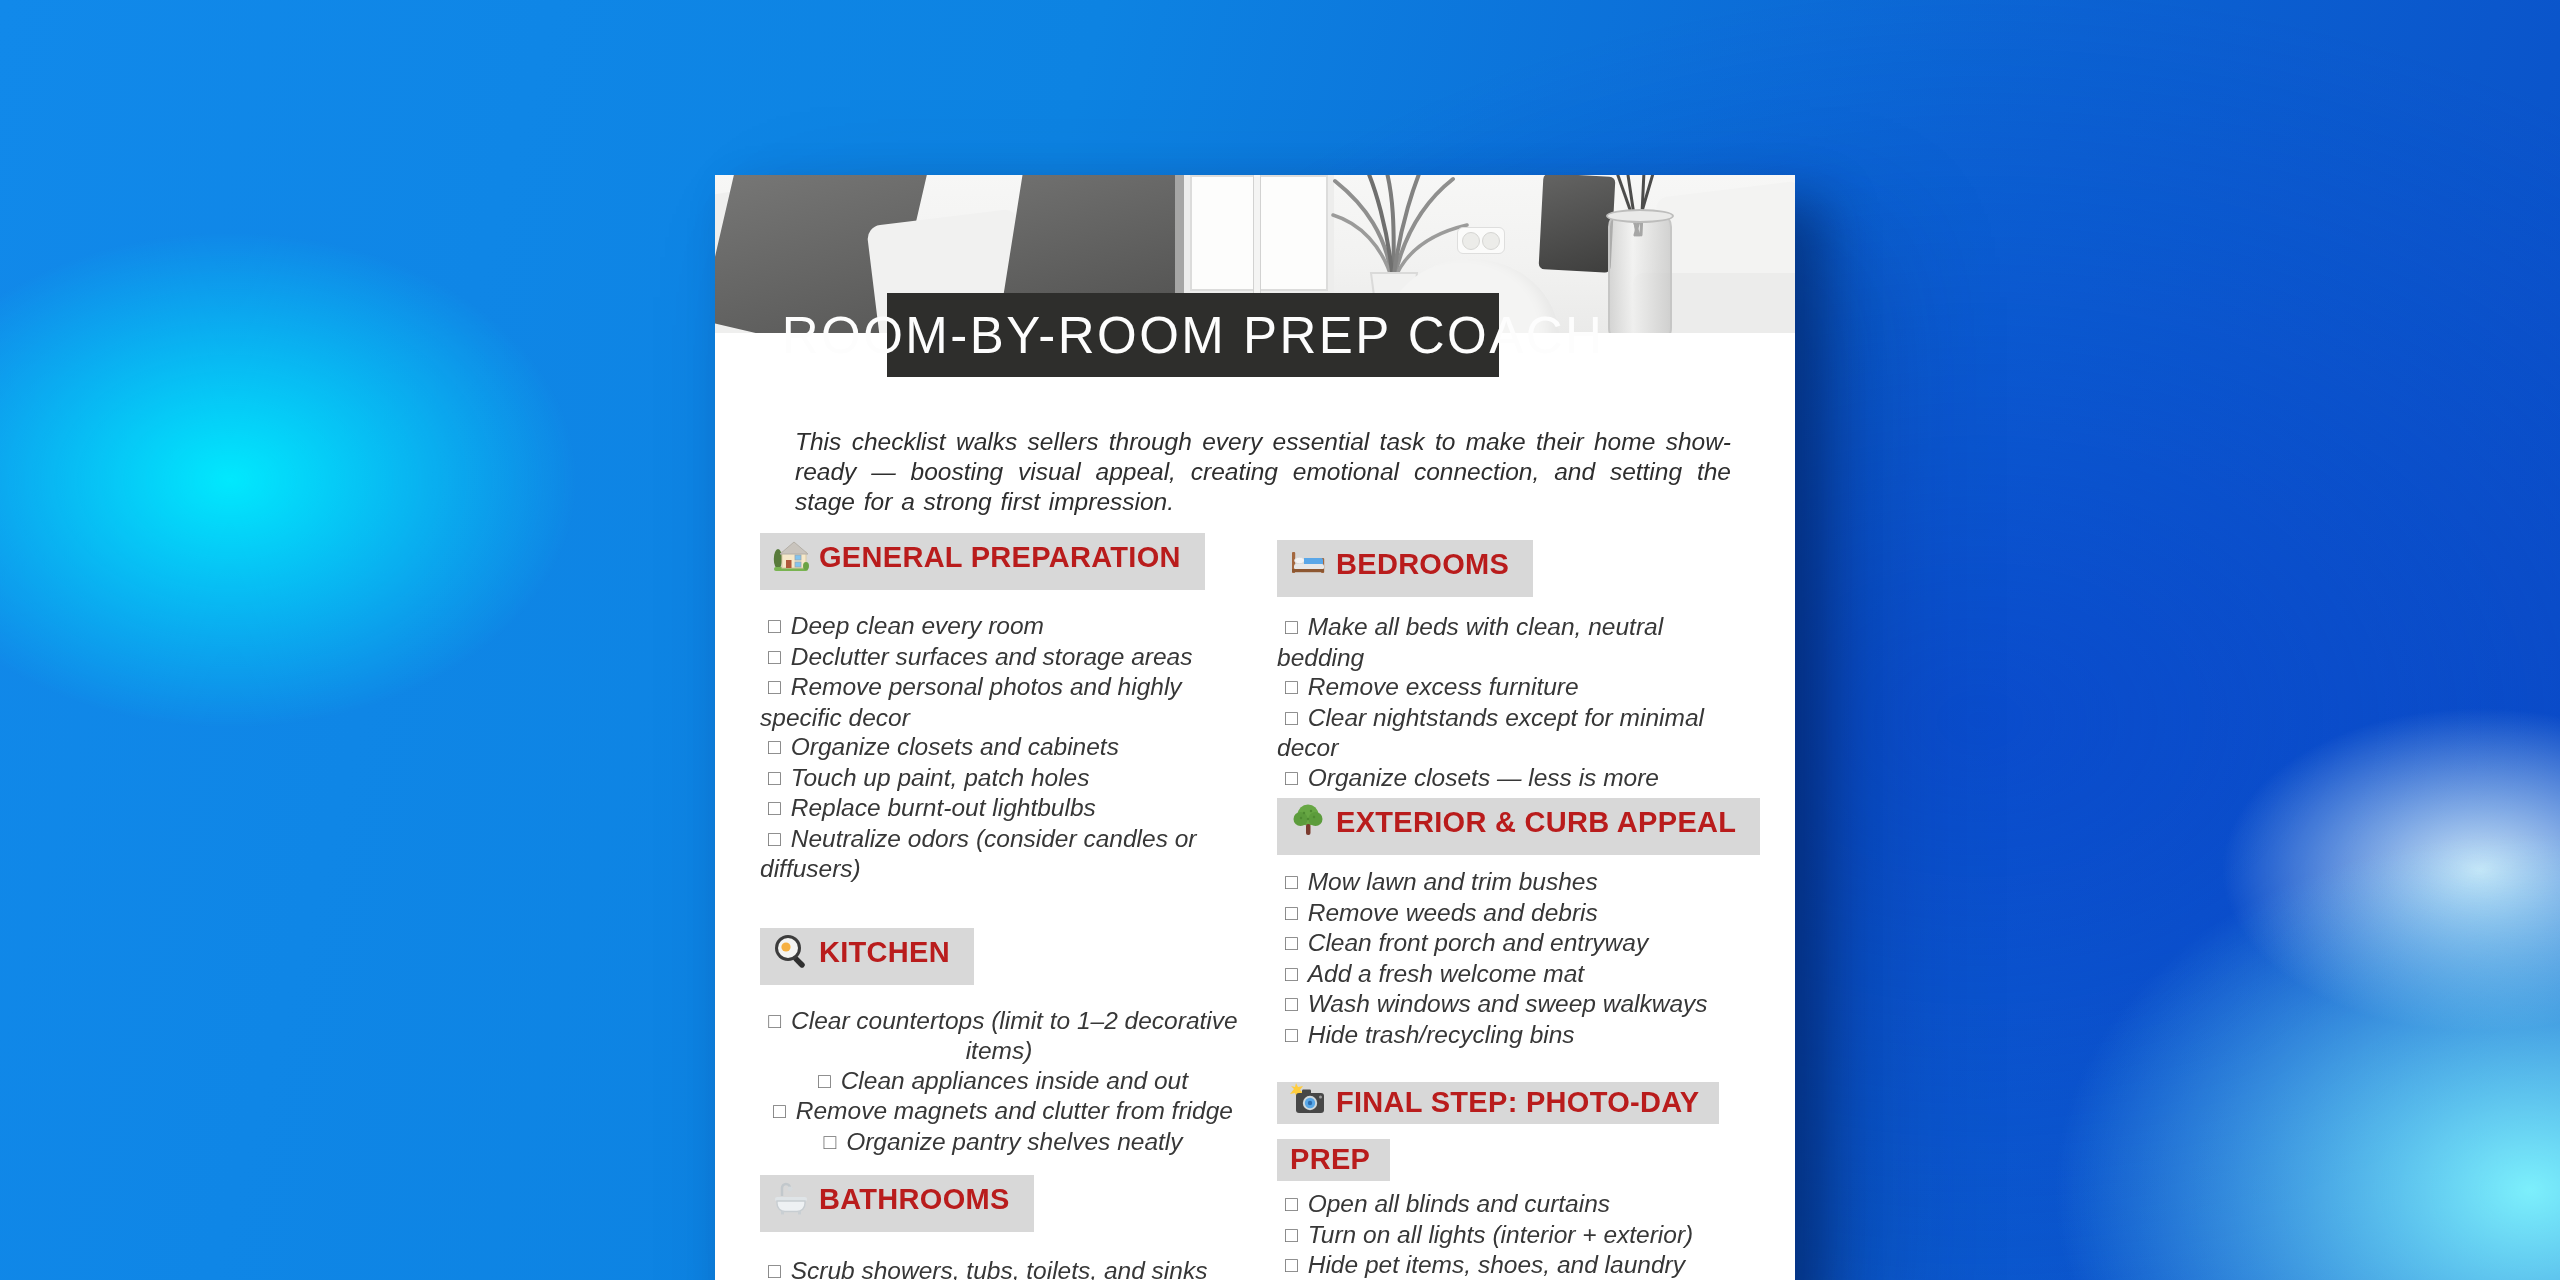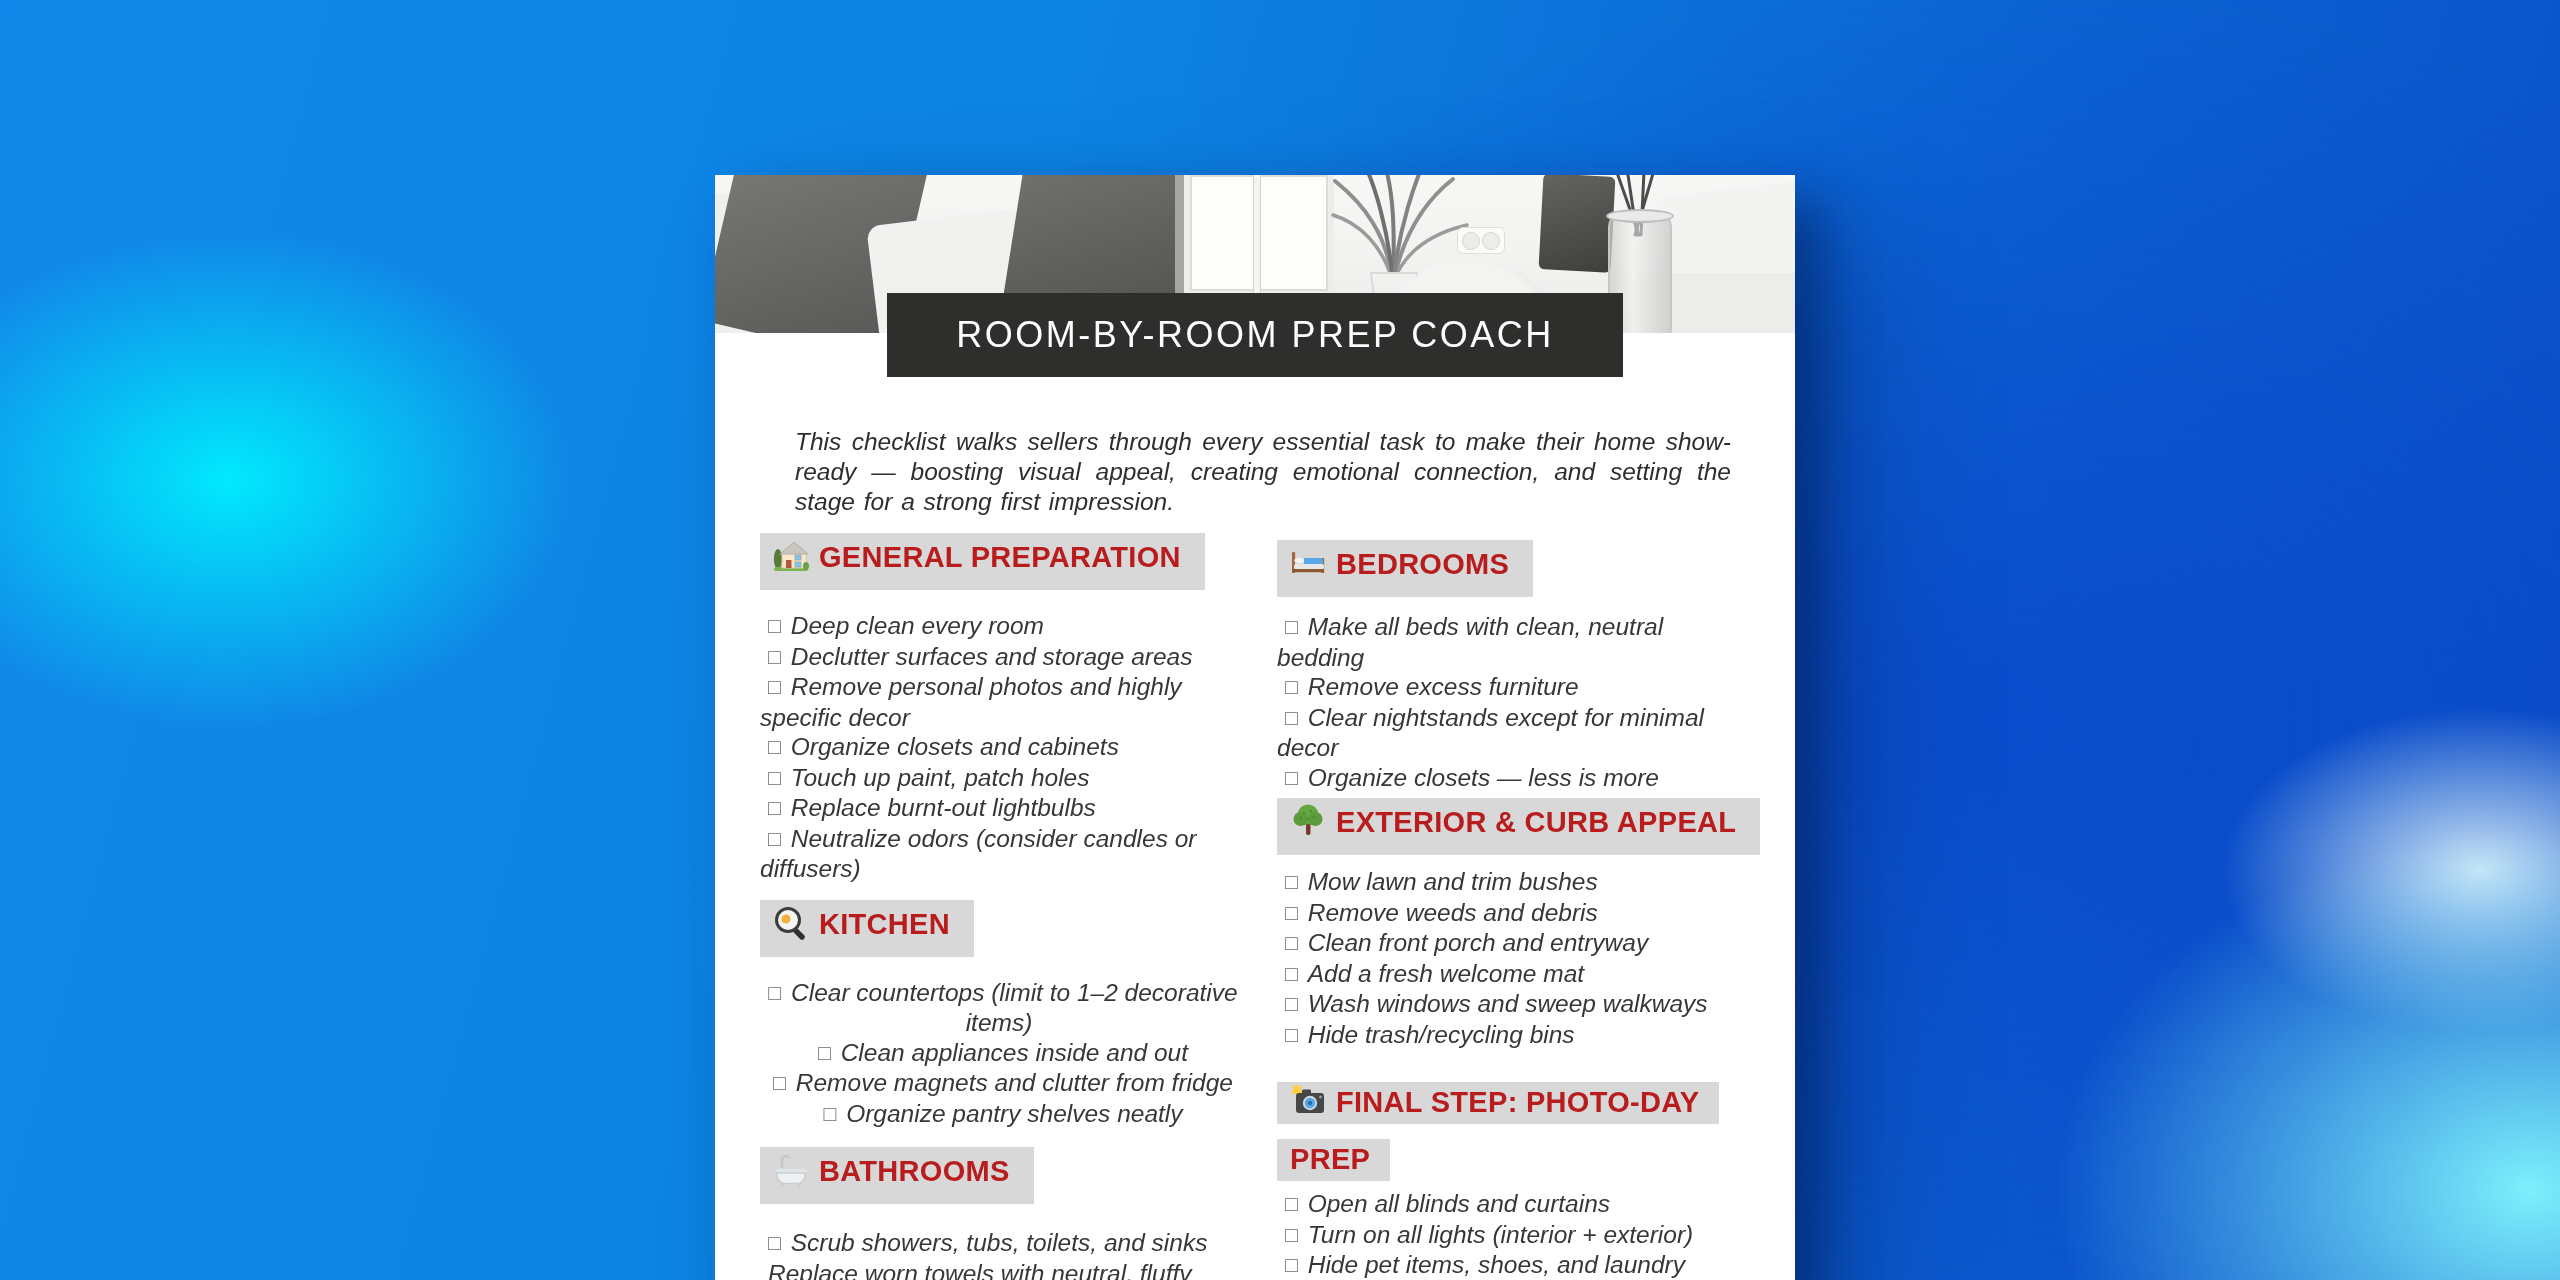--- a/index.html
+++ b/index.html
@@ -41,23 +41,23 @@
   .pillow-dark-3  { left:826px; top:0px;   width:72px; height:96px;  background:linear-gradient(160deg,#646463,#3e3e3d); transform:rotate(3deg); border-radius:6px; }
   .pillow-white-r { left:946px; top:14px;  width:146px; height:106px; background:#f3f3f2; border-radius:12px; transform:rotate(-7deg); }
   .chaise-right   { left:918px; top:98px;  width:175px; height:70px; background:#ececeb; border-radius:10px; }
   .vase           { left:893px; top:40px;  width:64px; height:125px; border:2px solid #c6c6c5; border-radius:8px/12px;
                     background:linear-gradient(90deg, rgba(205,205,204,.75), rgba(242,242,241,.55) 38%, rgba(198,198,197,.72)); }
   .vase-rim       { left:891px; top:34px;  width:68px; height:14px; border:2px solid #bdbdbc; border-radius:50%; background:#eaeae9; }
   .photo svg      { position:absolute; }
 
   
   .title-box{
-    position:absolute; top:118px; left:calc(50% - 368px); width:736px; height:84px;
+    position:absolute; top:118px; left:calc(50% - 368px); width:612px; height:84px;
     background:#2e2e2c; color:#fdfdfd; display:flex; align-items:center; justify-content:center;
-    font-size:36px; font-weight:400; letter-spacing:2.5px; white-space:nowrap;
+    font-size:51px; font-weight:400; letter-spacing:2.5px; white-space:nowrap;
   }
 
   
   .intro{
     position:absolute; top:252px; left:80px; width:936px;
     font-size:24.5px; line-height:30px; font-style:italic; color:#2e2e2e;
     text-align:justify; word-spacing:2px;
   }
 
   
@@ -159,21 +159,21 @@
     <div class="items" style="margin-top:21px;">
       <p><span class="cb">□</span><span>Deep clean every room</span></p>
       <p><span class="cb">□</span><span>Declutter surfaces and storage areas</span></p>
       <p><span class="cb">□</span><span>Remove personal photos and highly specific decor</span></p>
       <p><span class="cb">□</span><span>Organize closets and cabinets</span></p>
       <p><span class="cb">□</span><span>Touch up paint, patch holes</span></p>
       <p><span class="cb">□</span><span>Replace burnt-out lightbulbs</span></p>
       <p><span class="cb">□</span><span>Neutralize odors (consider candles or diffusers)</span></p>
     </div>
 
-    <div class="sec-h" style="margin-top:16px;">
+    <div class="sec-h" style="margin-top:44px;">
       <span class="ic">
         <svg width="36" height="36" viewBox="0 0 36 36">
           <rect x="23" y="22" width="14" height="5.5" rx="2.7" transform="rotate(45 23 22)" fill="#2f2f2f"></rect>
           <circle cx="15" cy="15" r="13" fill="#3c3c3c"></circle>
           <circle cx="15" cy="15" r="10" fill="#f4f4f2"></circle>
           <circle cx="13" cy="14" r="4.6" fill="#f6b040"></circle>
         </svg>
       </span><span>KITCHEN</span>
     </div>
 

